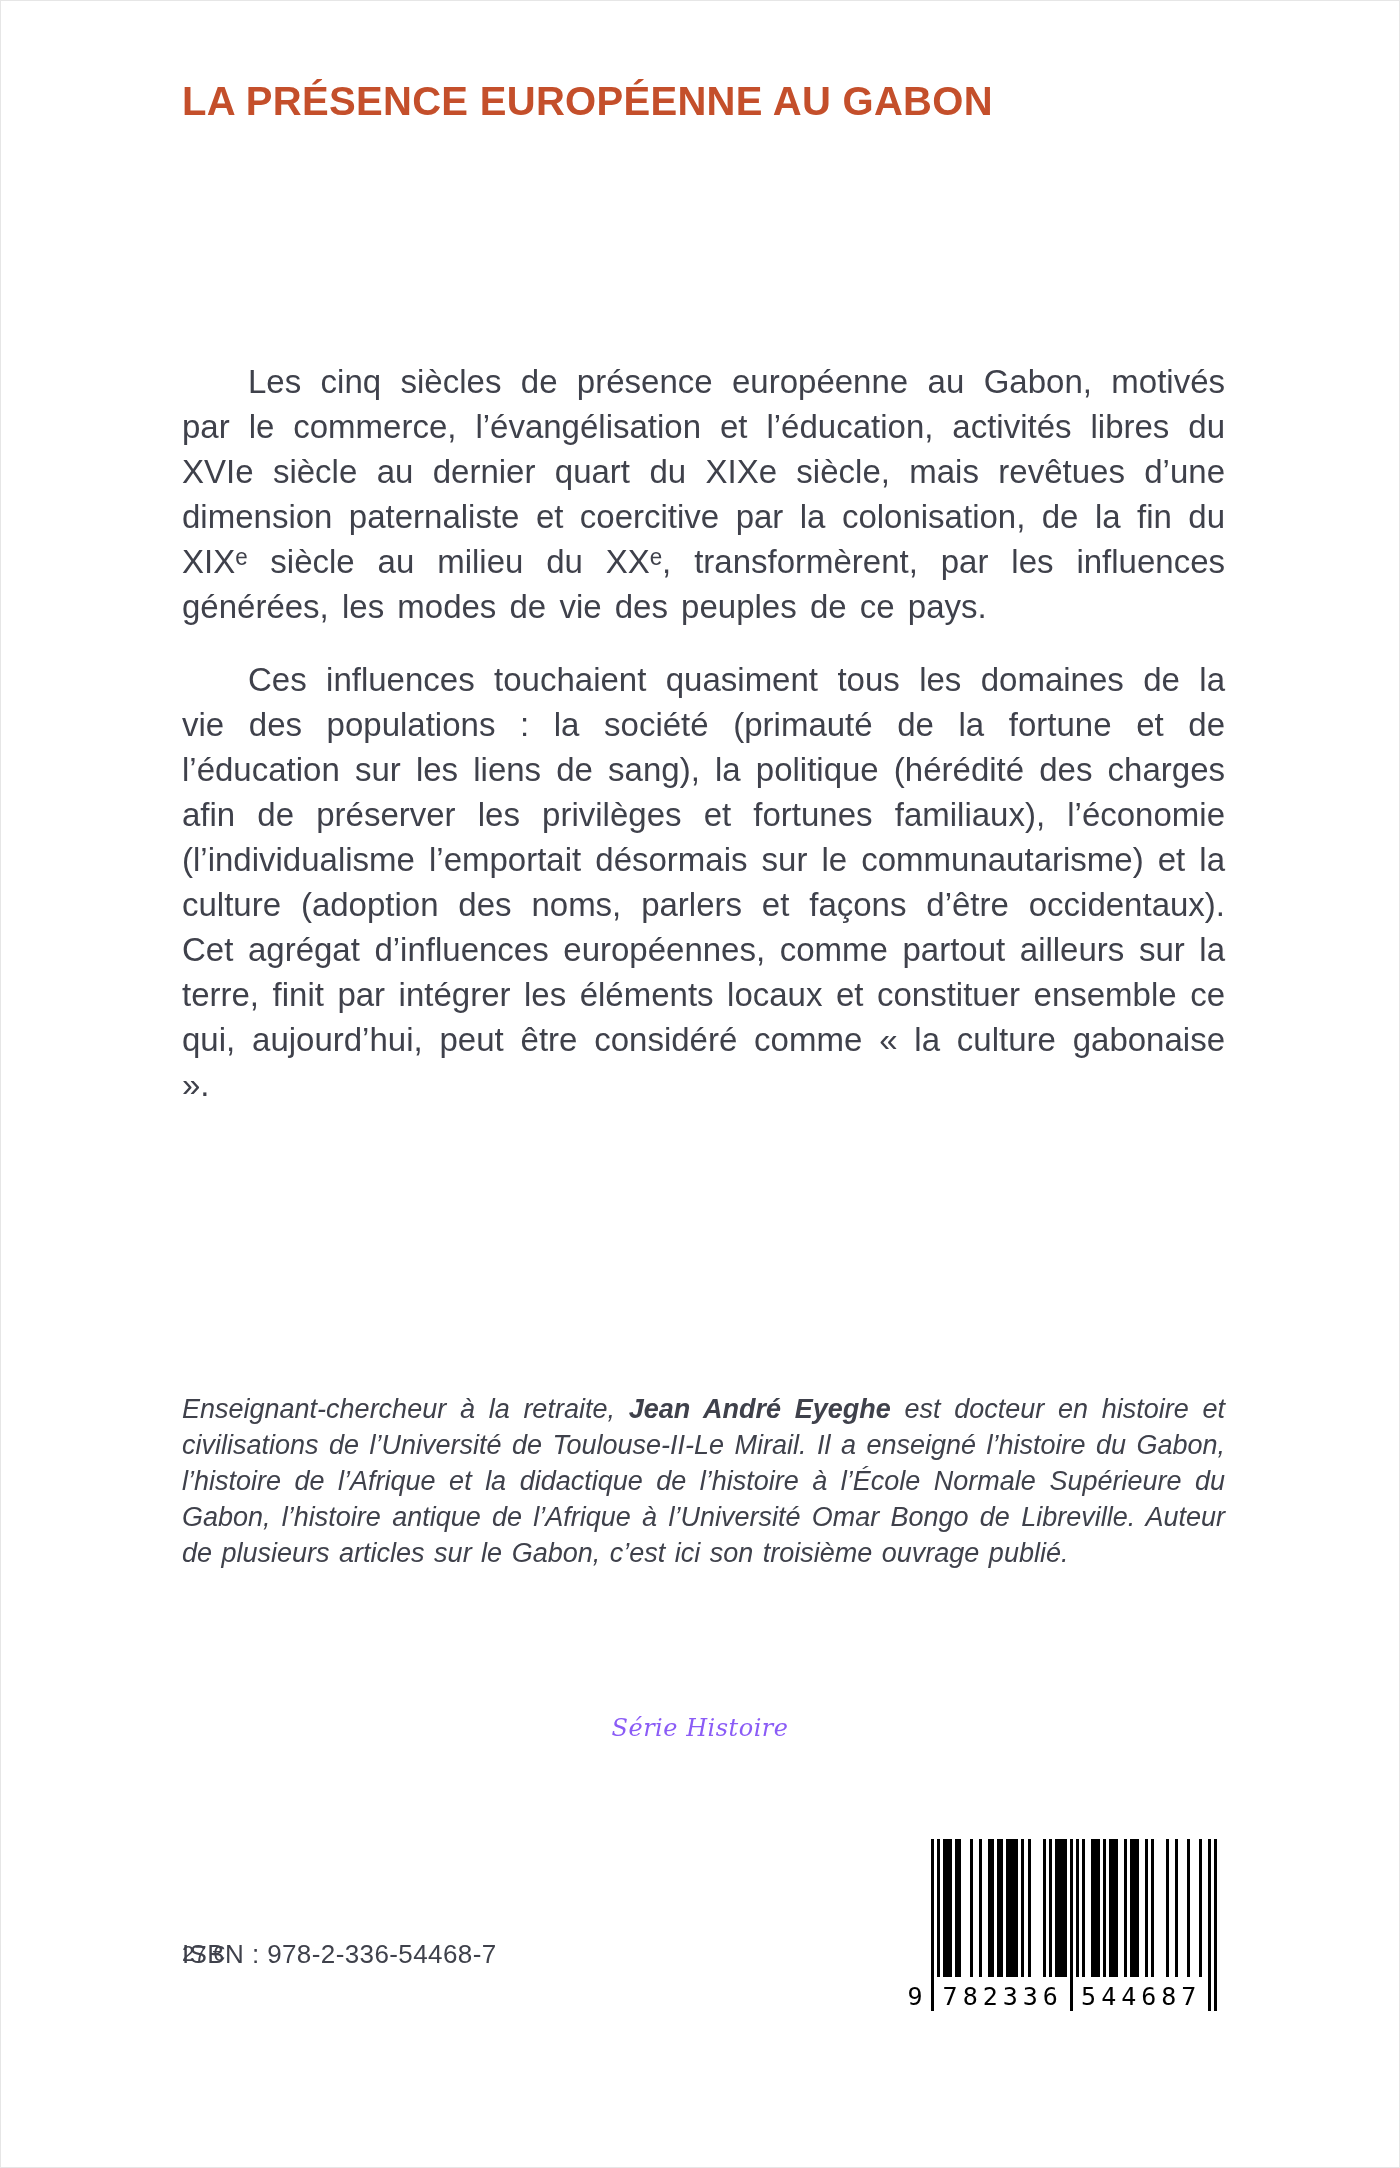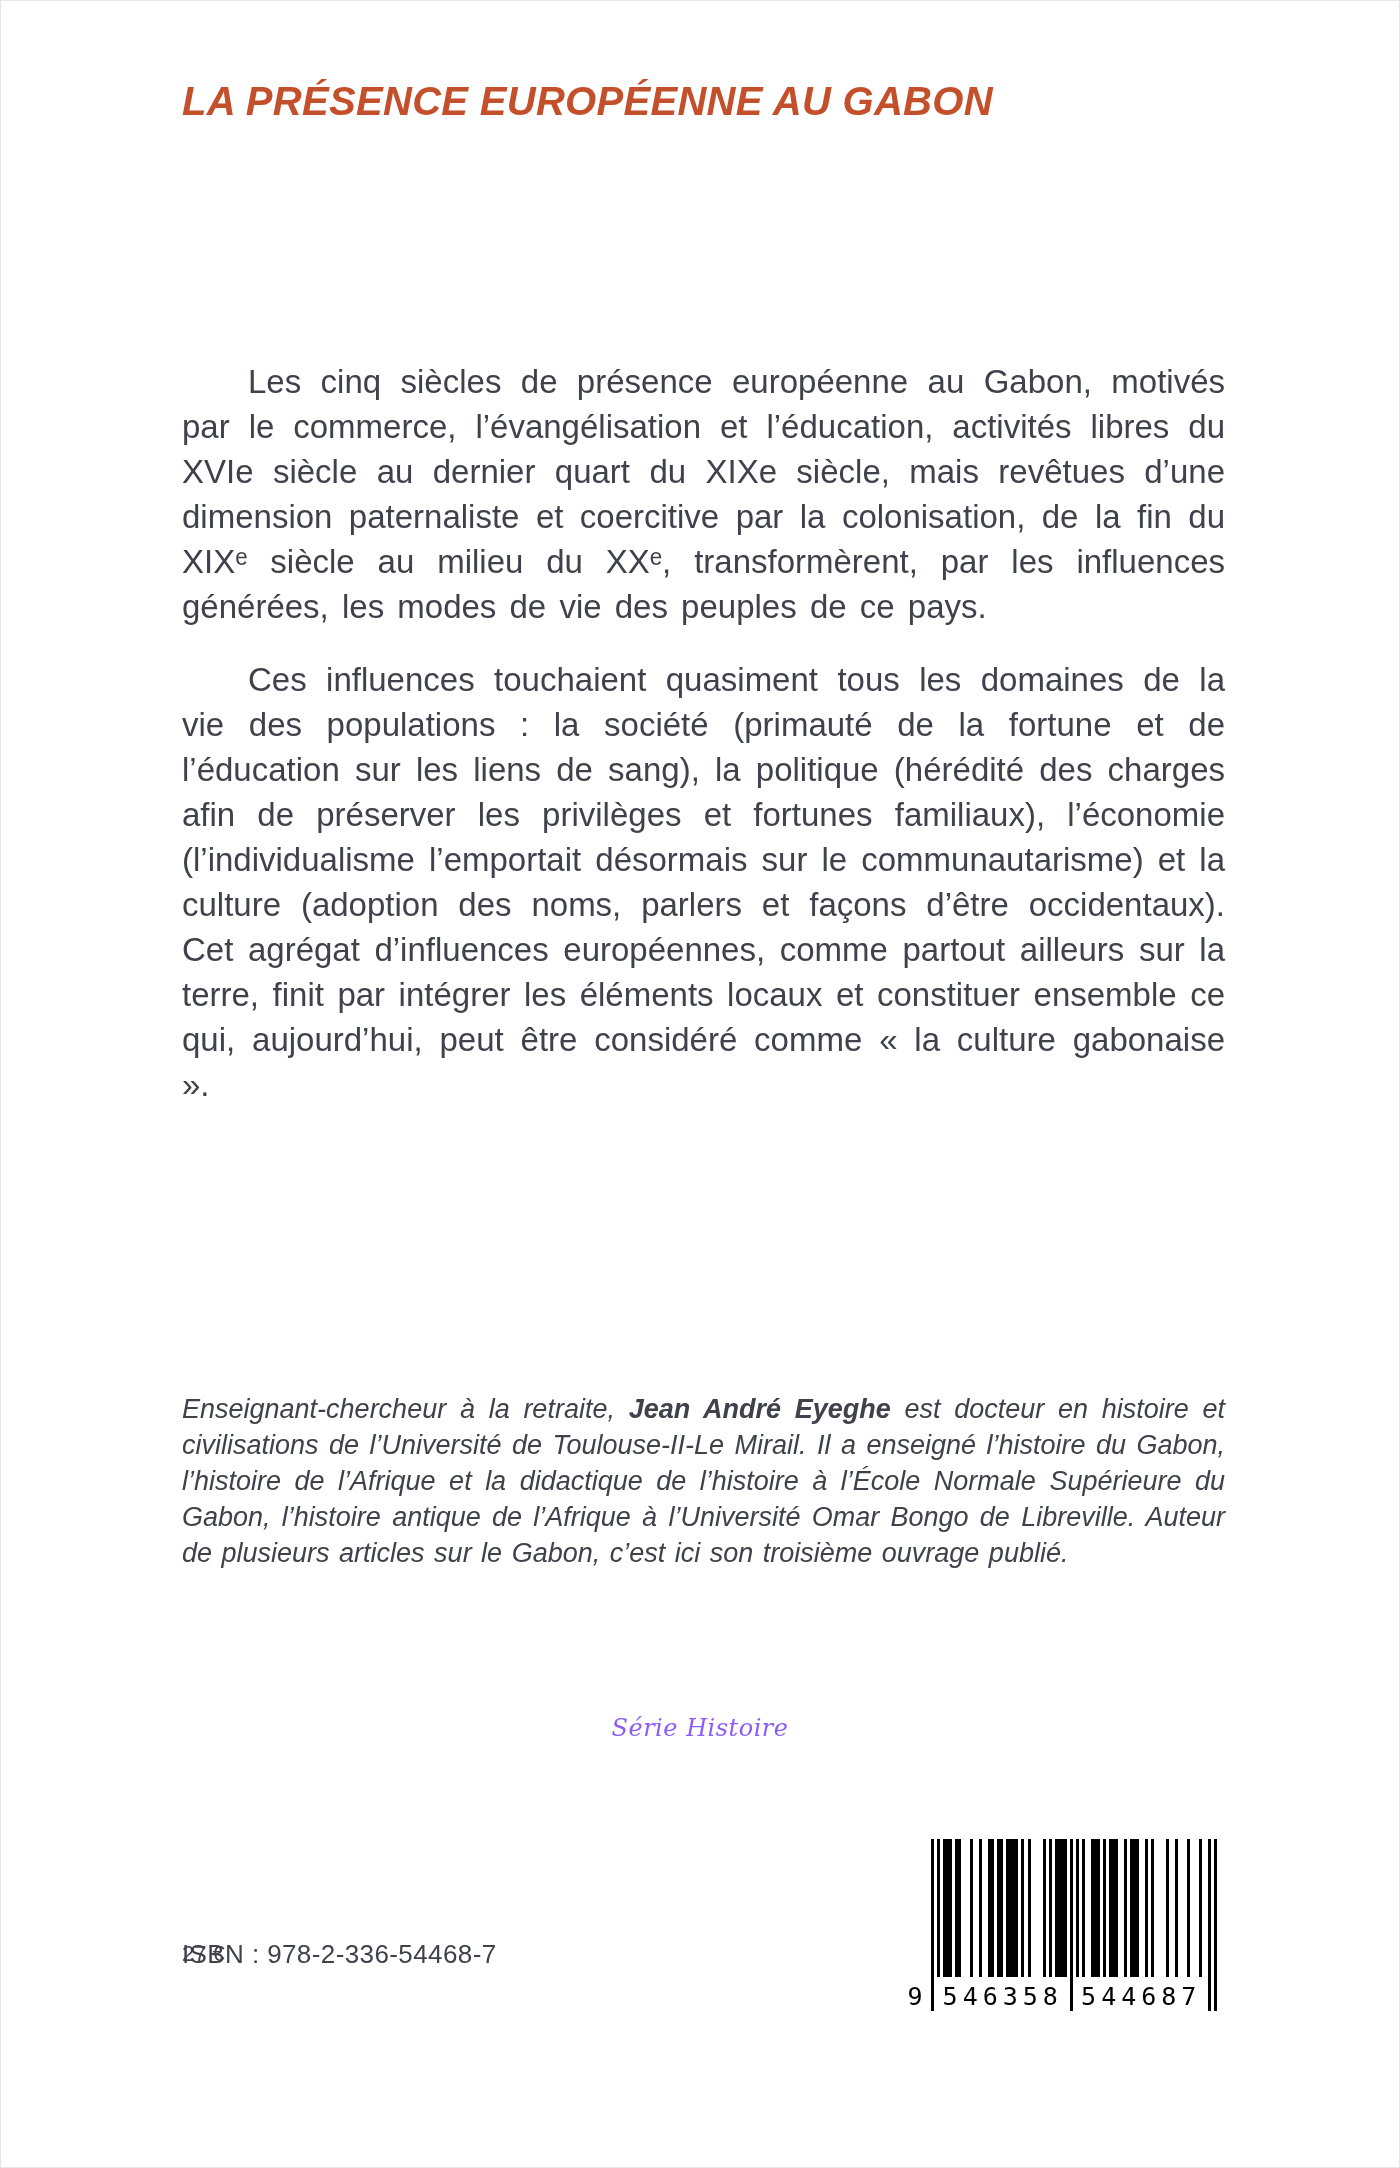--- a/index.html
+++ b/index.html
@@ -20,21 +20,20 @@
   }
 
   
   .header { position: absolute; top: 78px; left: 181px; right: 160px; }
   .title {
     color: var(--accent);
     font-size: 40px;
     font-weight: bold;
     letter-spacing: 0.3px;
     line-height: 1.1;
-    font-style: italic;
   }
   .subtitle {
     color: var(--accent);
     font-size: 30px;
     font-weight: normal;
     margin-top: 12px;
     letter-spacing: 0.2px;
   }
 
   
@@ -271,18 +270,18 @@
         <div class="b"></div>
         <div class="b on"></div>
         <div class="b"></div>
         <div class="b"></div>
         <div class="b on"></div>
         <div class="b"></div>
         <div class="b on"></div>
       </div>
     <div class="digits">
       <span class="d-first">9</span>
-      <span class="grp g1">546358</span>
+      <span class="grp g1">782336</span>
       <span class="grp g2">544687</span>
     </div>
   </div>
 
 </div>
 
 </body></html>

